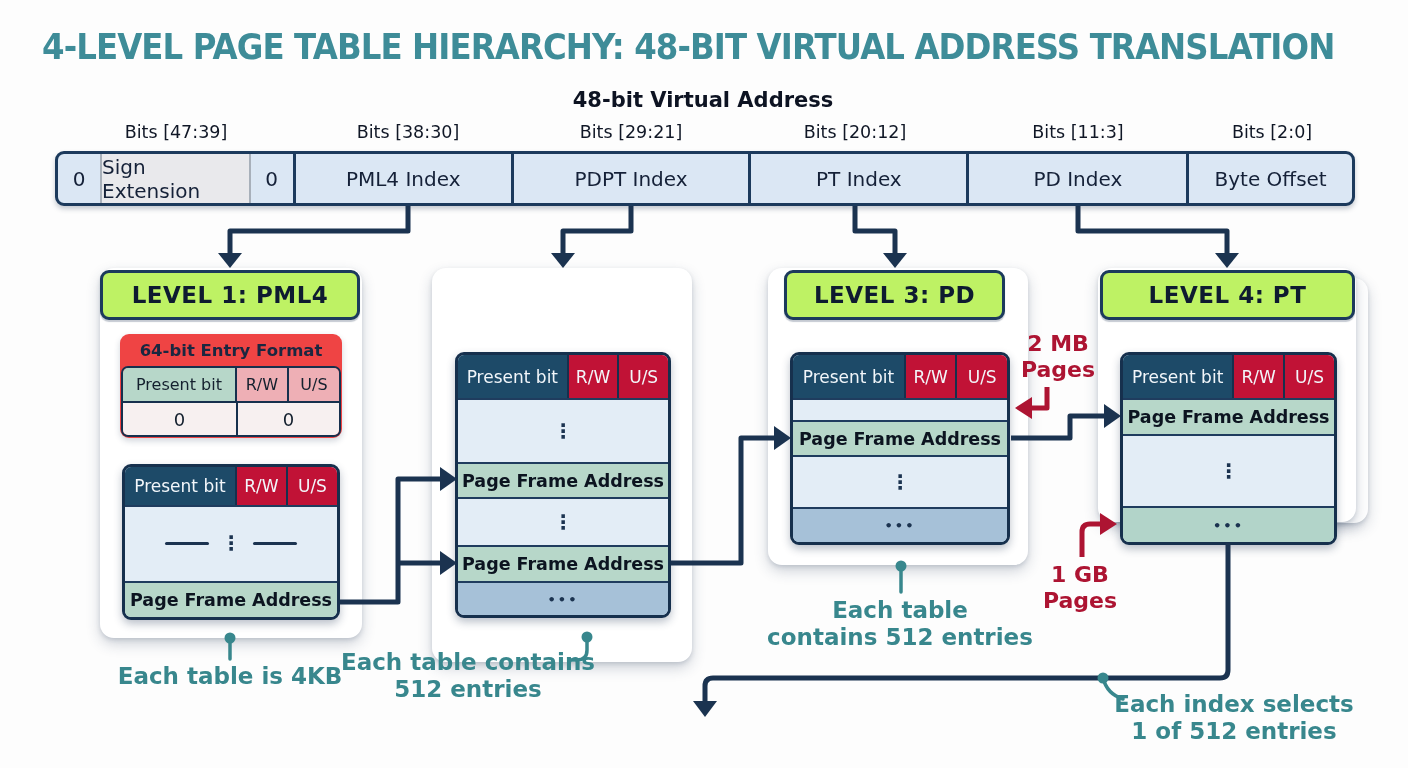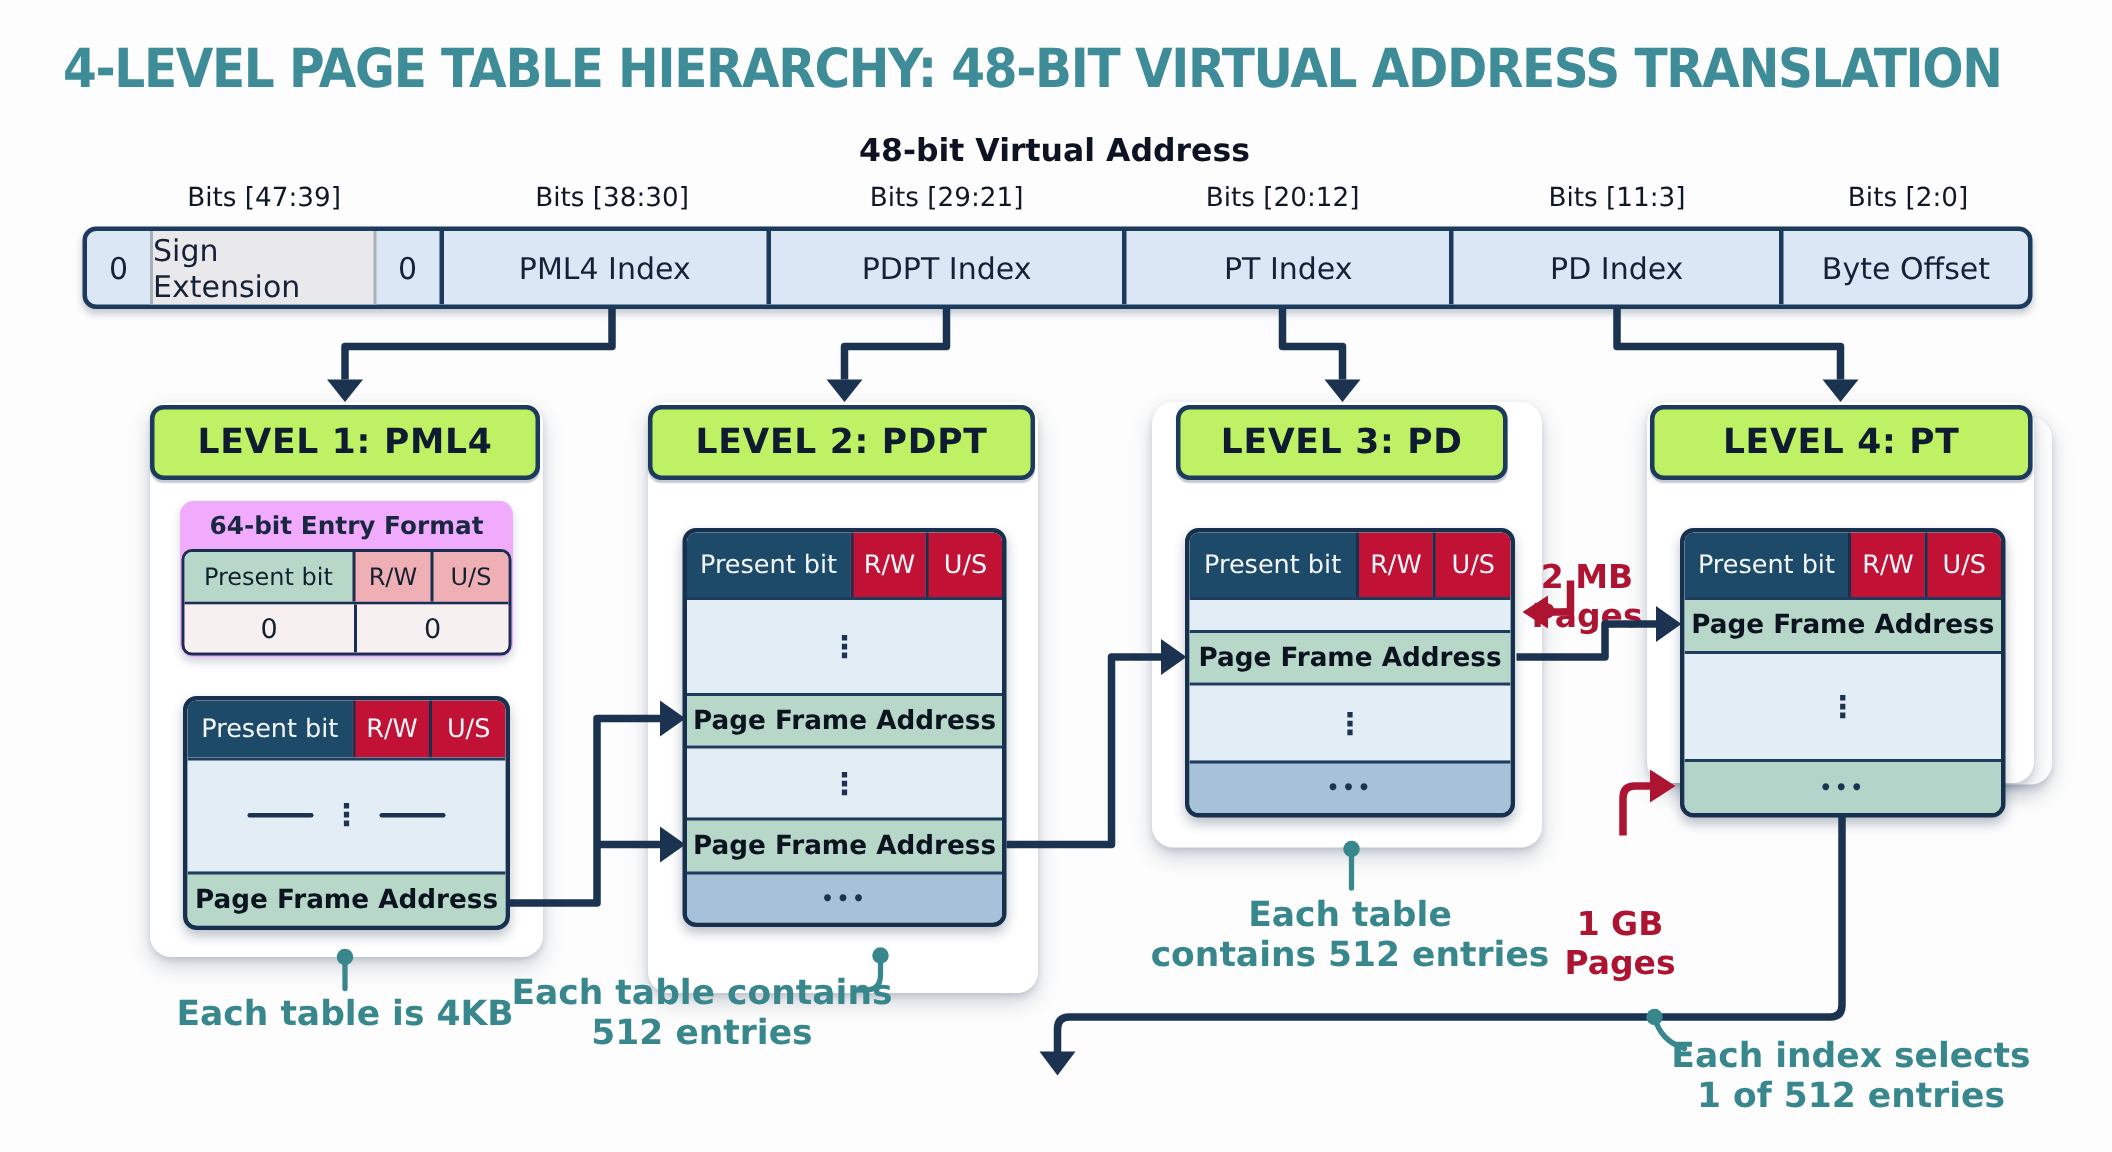--- a/index.html
+++ b/index.html
@@ -55,37 +55,37 @@
   .pfa-row { background:#b7d7c9; font-weight:bold; font-size:17.5px; color:#0c1420; }
   .light-row { background:#e3edf6; }
   .steel-row { background:#a6c1d8; }
   .tealbot-row { background:#b2d4c9; }
   .vdots { font-size:20px; font-weight:bold; color:#1b3350; line-height:.9; }
   .hdots { font-size:13px; font-weight:bold; color:#1b3350; letter-spacing:2px; }
   .dash { width:44px; height:3px; background:#1b3350; margin:0 12px; border-radius:2px; }
 
   
   .fmt-panel { position:absolute; left:120px; top:334px; width:222px;
-    background:#f0abfc; border-radius:9px; box-shadow:0 3px 6px rgba(30,50,80,.2); }
+    background:#ef4444; border-radius:9px; box-shadow:0 3px 6px rgba(30,50,80,.2); }
   .fmt-title { height:32px; display:flex; align-items:center; justify-content:center;
     font-weight:bold; font-size:16.5px; color:#1a2740; }
   .fmt-table { border:2.5px solid #16304d; border-radius:7px; overflow:hidden; margin:0 1px 1px 1px; }
   .fmt-row { display:flex; height:33px; }
   .fmt-row.second { height:32px; border-top:2px solid #16304d; }
   .fcell { display:flex; align-items:center; justify-content:center; font-size:16px; color:#14202e; box-sizing:border-box; }
   .fcell.present { flex:1.9; background:#b7d7c9; }
   .fcell.rw { flex:0.85; background:#eeafb5; border-left:2px solid #16304d; }
   .fcell.us { flex:0.85; background:#eeafb5; border-left:2px solid #16304d; }
   .fcell.z-left { flex:1.9; background:#f7f0f0; font-size:18px; }
   .fcell.z-right { flex:1.7; background:#f7f0f0; font-size:18px; border-left:2px solid #16304d; }
 
   
   .note { position:absolute; transform:translateX(-50%); text-align:center; font-weight:bold; white-space:nowrap; }
   .note.teal { color:#38878d; font-size:23px; line-height:27px; }
-  .note.red { color:#ad1432; font-size:22px; line-height:26px;margin-top:42px; }
+  .note.red { color:#ad1432; font-size:22px; line-height:26px; }
   .note.black { color:#0b0f16; font-size:28px; }
 
   .overlay { position:absolute; left:0; top:0; width:1408px; height:768px; pointer-events:none; }
 </style>
 </head>
 <body>
 
 <div class="stage">
 
   <div class="title">4-LEVEL PAGE TABLE HIERARCHY: 48-BIT VIRTUAL ADDRESS TRANSLATION</div>
@@ -112,21 +112,20 @@
     <div class="addr-field" style="width:168px">Byte Offset</div>
   </div>
 
   <div class="card" style="left:1112px; top:278px; width:256px; height:245px;"></div>
   <div class="card" style="left:100px;  top:268px; width:262px; height:370px;"></div>
   <div class="card" style="left:432px;  top:268px; width:260px; height:394px;"></div>
   <div class="card" style="left:768px;  top:268px; width:260px; height:297px;"></div>
   <div class="card" style="left:1098px; top:268px; width:258px; height:254px;"></div>
 
   <div class="lvl-header" style="left:100px;  top:270px; width:260px;">LEVEL 1: PML4</div>
-  <div class="lvl-header" style="left:432px;  top:270px; width:258px;">LEVEL 2: PDPT</div>
   <div class="lvl-header" style="left:768px;  top:270px; width:221px;margin-left:16px;">LEVEL 3: PD</div>
   <div class="lvl-header" style="left:1100px; top:270px; width:255px;">LEVEL 4: PT</div>
 
   <div class="fmt-panel">
     <div class="fmt-title">64-bit Entry Format</div>
     <div class="fmt-table">
       <div class="fmt-row">
         <div class="fcell present">Present bit</div>
         <div class="fcell rw">R/W</div>
         <div class="fcell us">U/S</div>

